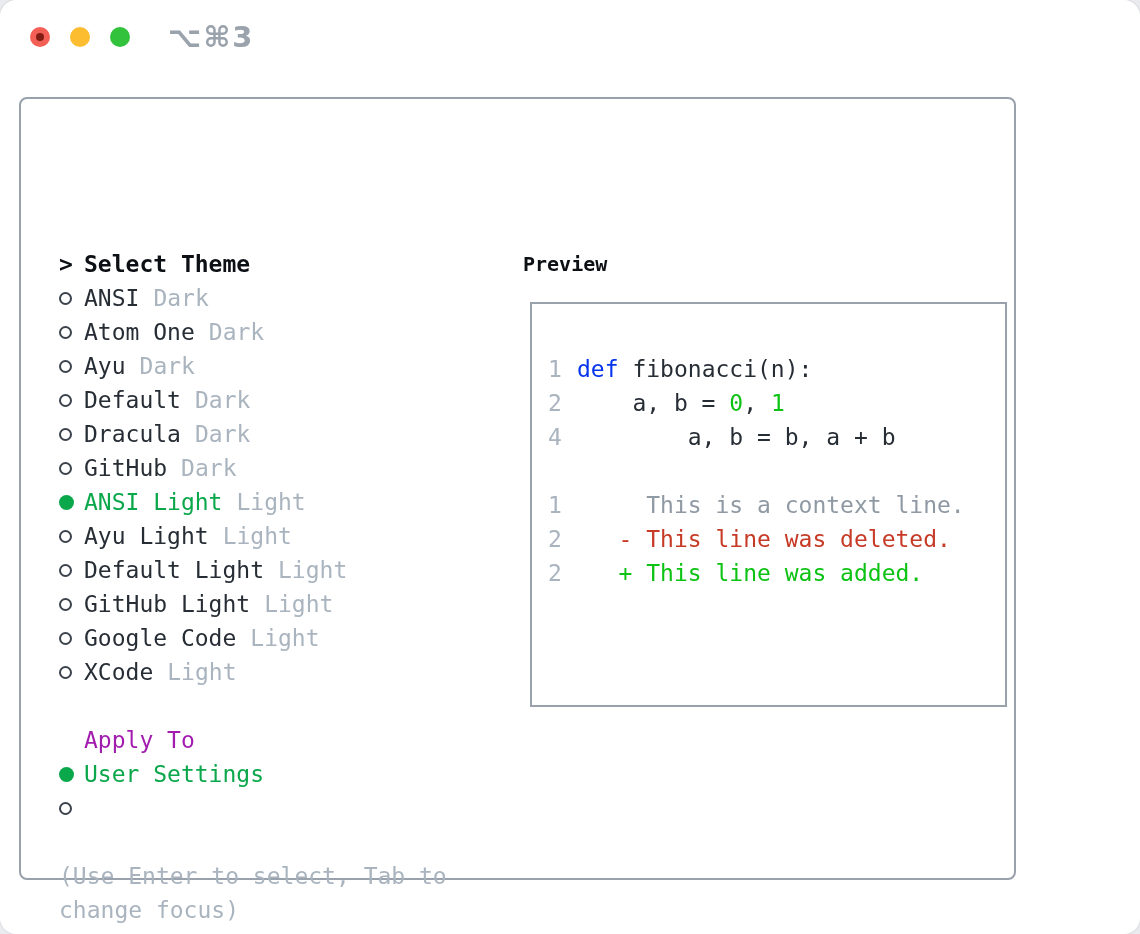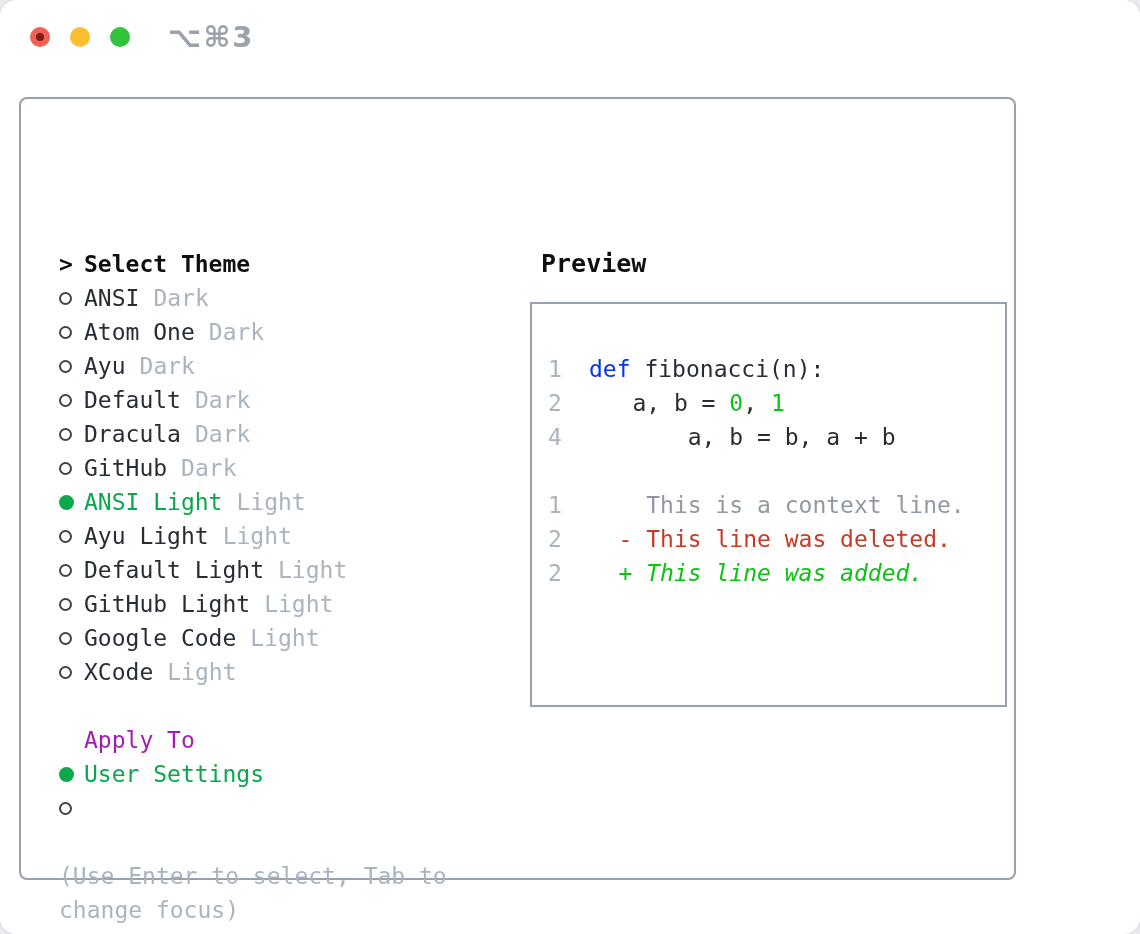--- a/index.html
+++ b/index.html
@@ -63,37 +63,37 @@
   .opt-name{color:var(--text-dark);}
   .option.selected .opt-name{color:var(--selection-green);}
   .variant{color:var(--muted-gray);margin-left:14px;}
   .spacer{height:34px;}
   .hint{
     width:406px;line-height:34px;color:var(--muted-gray);
     white-space:normal;word-break:normal;
   }
   
   .preview-heading{
-    position:absolute;left:520px;top:148px;height:34px;line-height:34px;
-    font-size:25px;font-weight:bold;color:#0c0f13;
+    position:absolute;left:502px;top:148px;height:34px;line-height:34px;
+    font-size:20px;font-weight:bold;color:#0c0f13;
   }
   .preview-box{
     position:absolute;left:509px;top:203px;width:477px;height:405px;
     border:2px solid var(--border-gray);background:#fff;
     padding:48px 0 0 16px;overflow:hidden;
   }
   .crow{white-space:pre;height:34px;line-height:34px;font-size:23px;color:var(--text-dark);}
   .ln{display:inline-block;width:14px;margin-right:15px;color:var(--muted-gray);}
   .c-fg{color:var(--text-dark);}
-  .c-kw{color:var(--code-keyword-blue);margin-left:12px;}
+  .c-kw{color:var(--code-keyword-blue);}
   .c-fn{color:var(--code-builtin-cyan);}
   .c-num{color:var(--code-number-green);}
   .c-ctx{color:var(--context-gray);text-align:center;}
   .c-del{color:var(--diff-deleted-red);}
-  .c-add{color:var(--diff-added-green);font-style:italic;}
+  .c-add{color:var(--diff-added-green);}
   .row-gap{height:34px;}
 </style>
 </head>
 <body>
 
 <div class="window">
 
   <div class="titlebar">
     <div class="lights">
       <span class="light close"></span>

